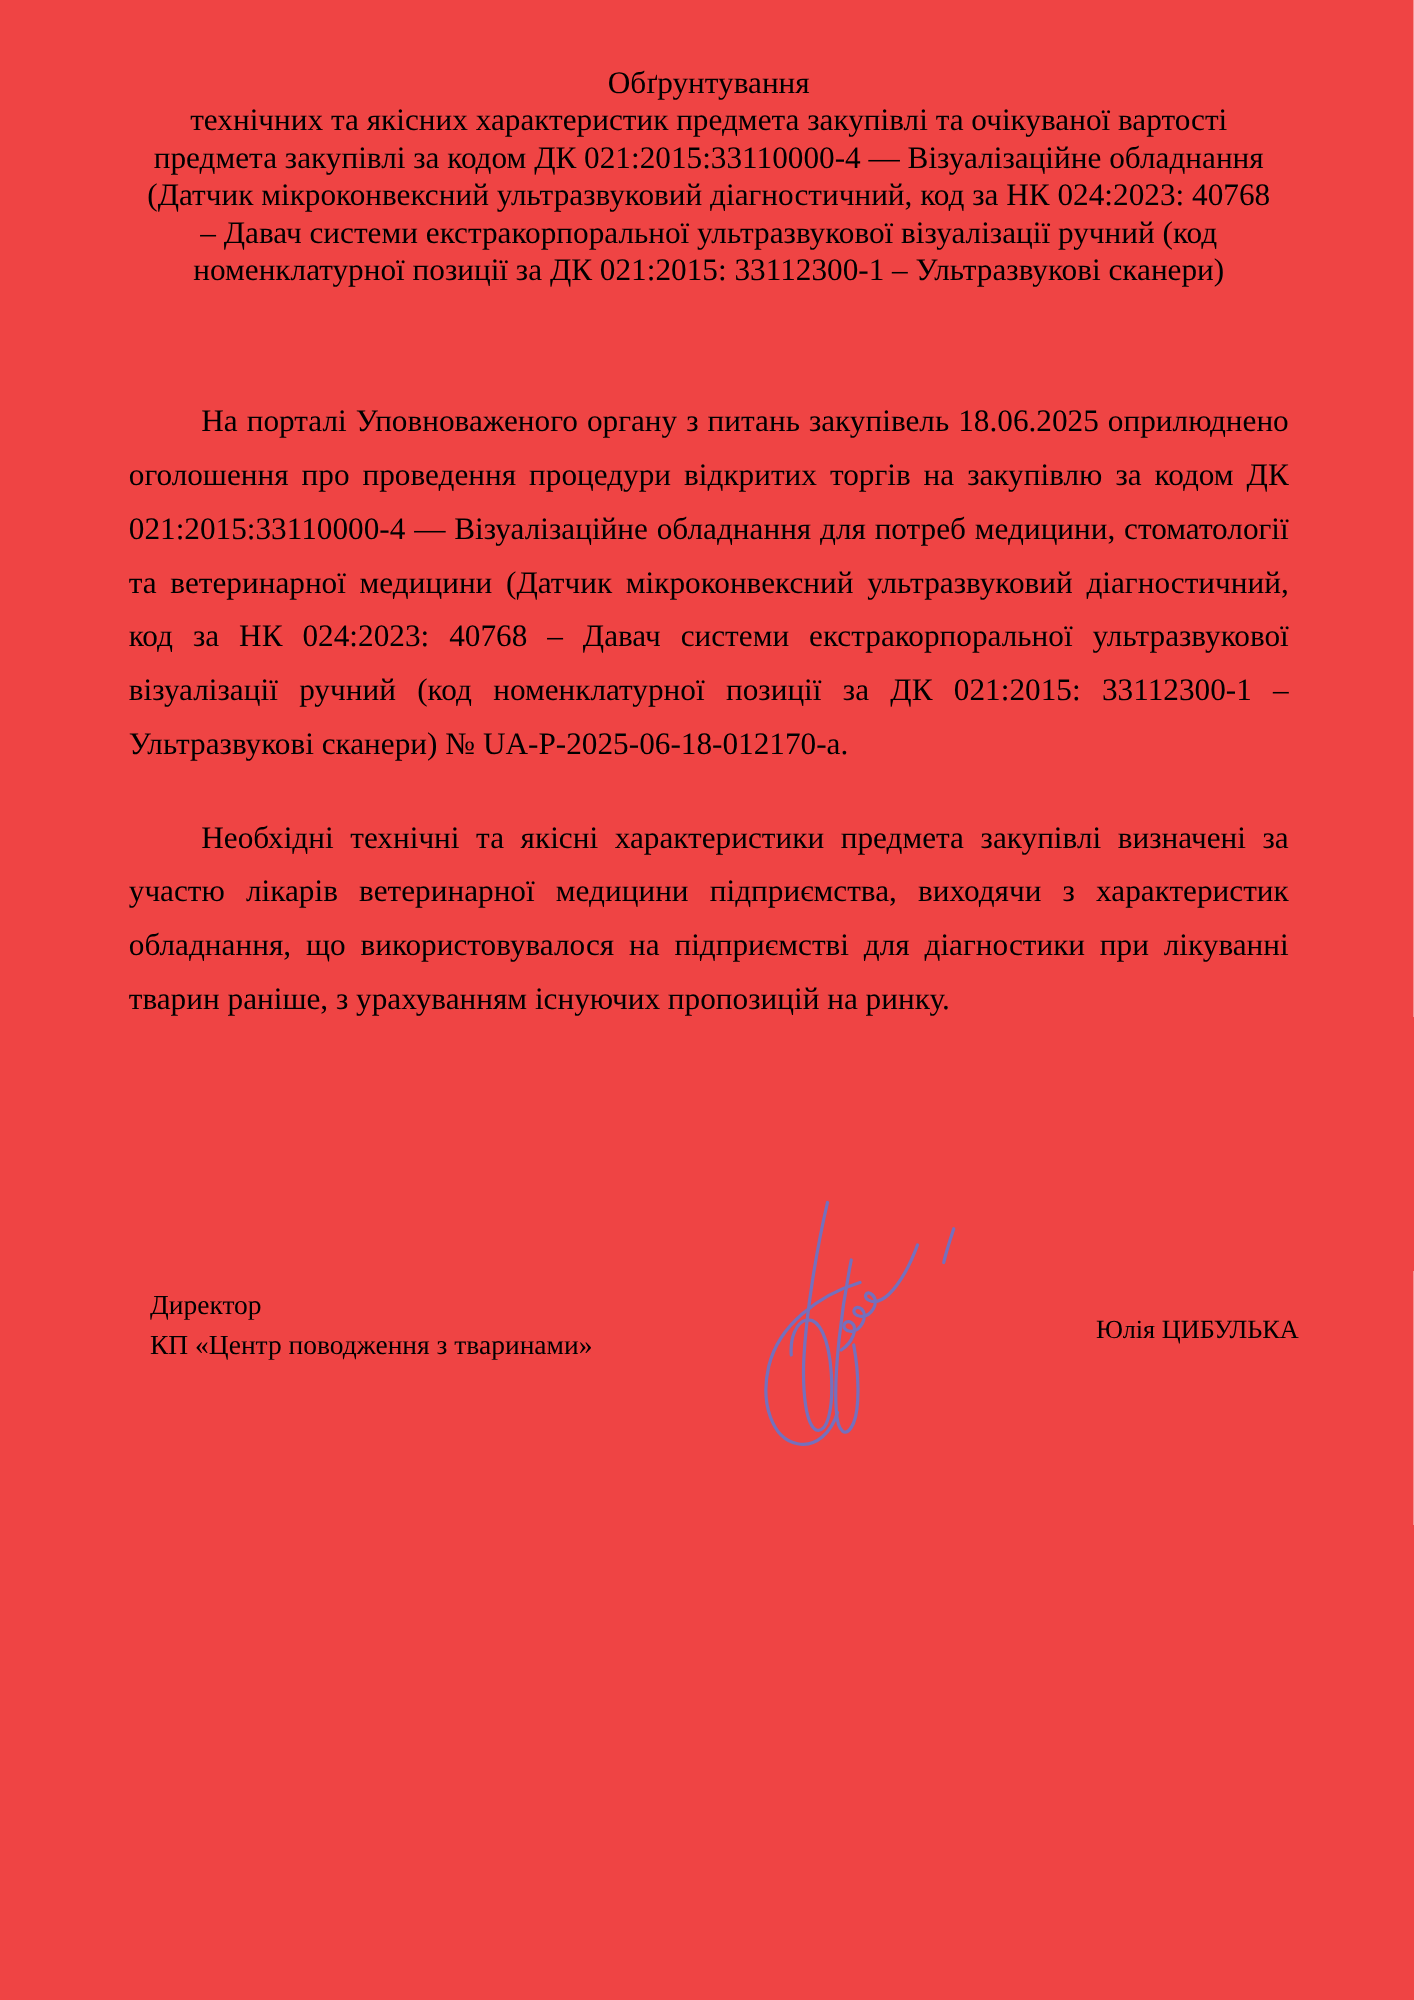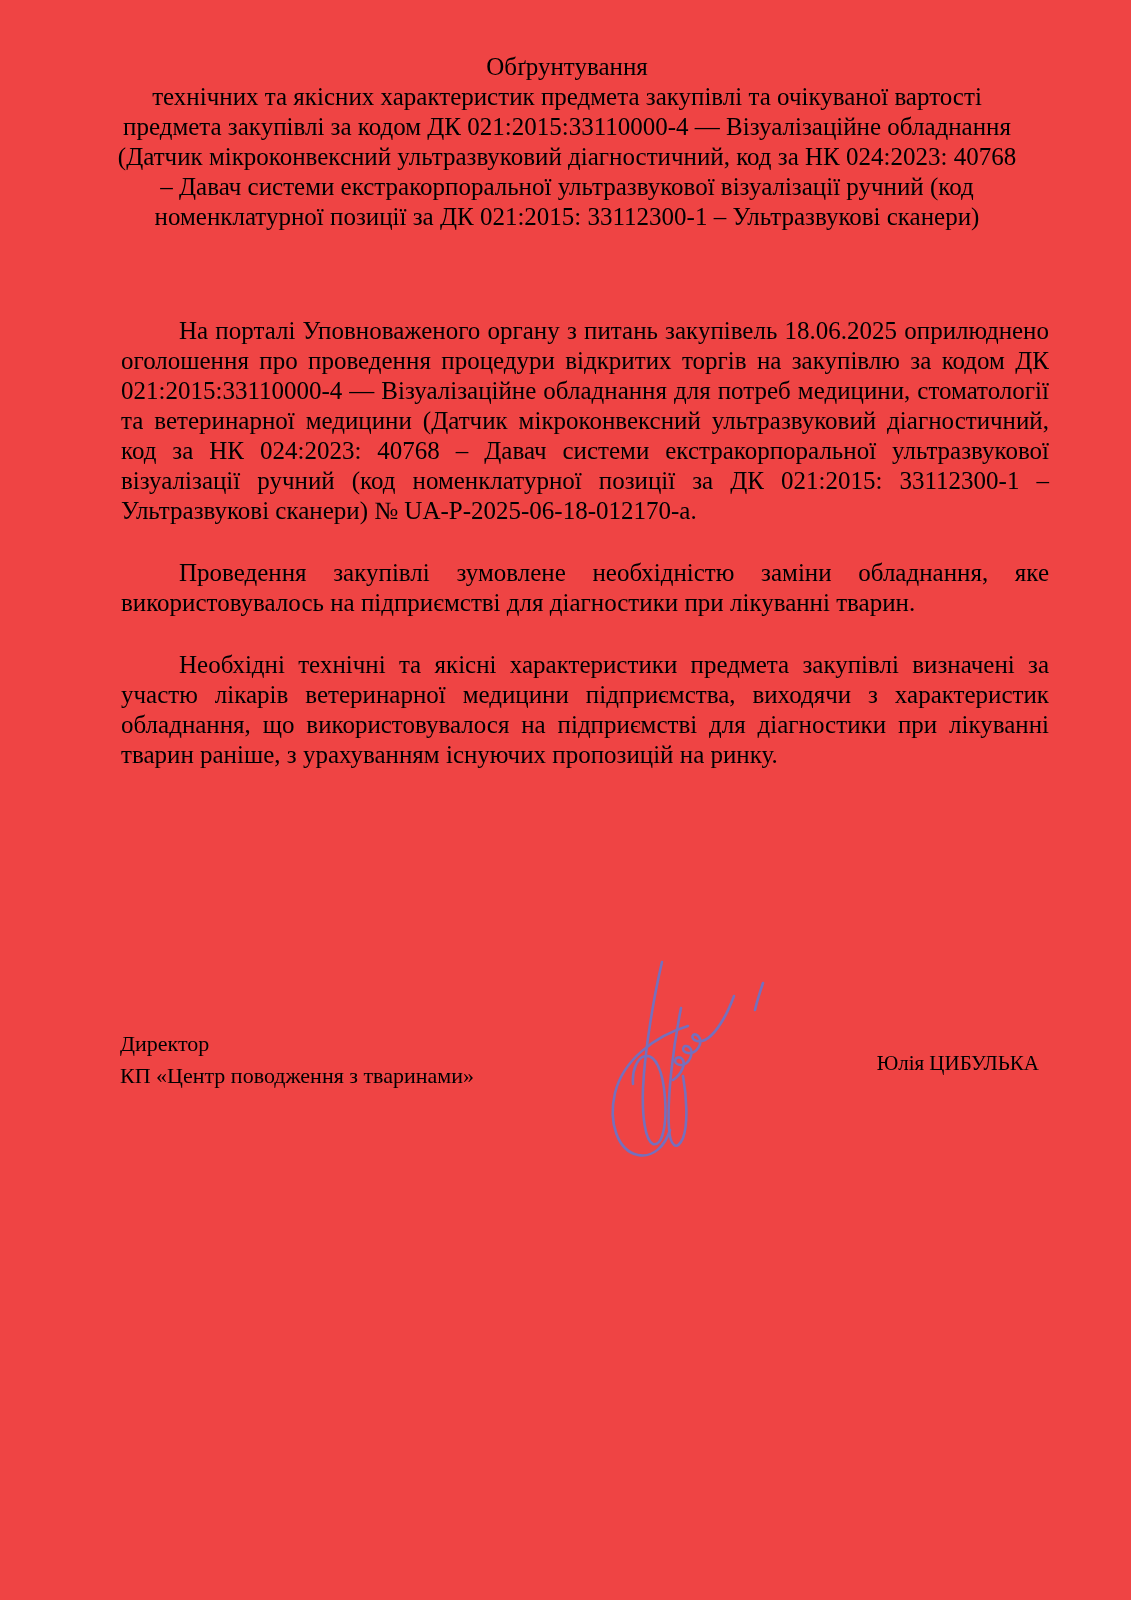--- a/index.html
+++ b/index.html
@@ -25,24 +25,24 @@
     text-align: center;
     font-size: 25px;
     line-height: 30px;
   }
   .heading .t-line {
     white-space: nowrap;
   }
   .body-text {
     position: absolute;
     top: 316px;
-    left: 121px;
+    left: 103px;
     width: 928px;
     font-size: 25px;
-    line-height: 30px;
+    line-height: 43px;
     text-align: justify;
   }
   .body-text p {
     margin: 0 0 32px 0;
     text-indent: 58px;
   }
   .sig-left {
     position: absolute;
     left: 120px;
     top: 1016px;
@@ -82,21 +82,20 @@
     <div class="t-line">Обґрунтування</div>
     <div class="t-line">технічних та якісних характеристик предмета закупівлі та очікуваної вартості</div>
     <div class="t-line">предмета закупівлі за кодом ДК 021:2015:33110000-4 — Візуалізаційне обладнання</div>
     <div class="t-line">(Датчик мікроконвексний ультразвуковий діагностичний, код за НК 024:2023: 40768</div>
     <div class="t-line">– Давач системи екстракорпоральної ультразвукової візуалізації ручний  (код</div>
     <div class="t-line">номенклатурної позиції за ДК 021:2015: 33112300-1 – Ультразвукові сканери)</div>
   </header>
 
   <main class="body-text">
     <p>На порталі Уповноваженого органу з питань закупівель 18.06.2025 оприлюднено оголошення про проведення процедури відкритих торгів на закупівлю за кодом ДК 021:2015:33110000-4 — Візуалізаційне обладнання для потреб медицини, стоматології та ветеринарної медицини  (Датчик мікроконвексний ультразвуковий діагностичний, код за НК 024:2023: 40768 – Давач системи екстракорпоральної ультразвукової візуалізації ручний  (код номенклатурної позиції за ДК 021:2015: 33112300-1 – Ультразвукові сканери)  № UA-P-2025-06-18-012170-а.</p>
-    <p>Проведення закупівлі зумовлене необхідністю заміни обладнання, яке використовувалось на підприємстві для діагностики при лікуванні тварин.</p>
     <p>Необхідні технічні та якісні характеристики предмета закупівлі визначені за участю лікарів ветеринарної медицини підприємства, виходячи з характеристик обладнання, що використовувалося на підприємстві для діагностики при лікуванні тварин раніше, з урахуванням існуючих пропозицій на ринку.</p>
   </main>
 
   <div class="sig-left">
     <div>Директор</div>
     <div>КП «Центр поводження з тваринами»</div>
   </div>
 
   <svg class="sig-ink" viewBox="0 0 195 215" xmlns="http://www.w3.org/2000/svg" aria-hidden="true">
     <path d="M 103 78 C 70 88, 38 112, 30 145 C 23 175, 33 203, 53 207 C 68 210, 80 198, 85 182" stroke="#7570bd"></path>

